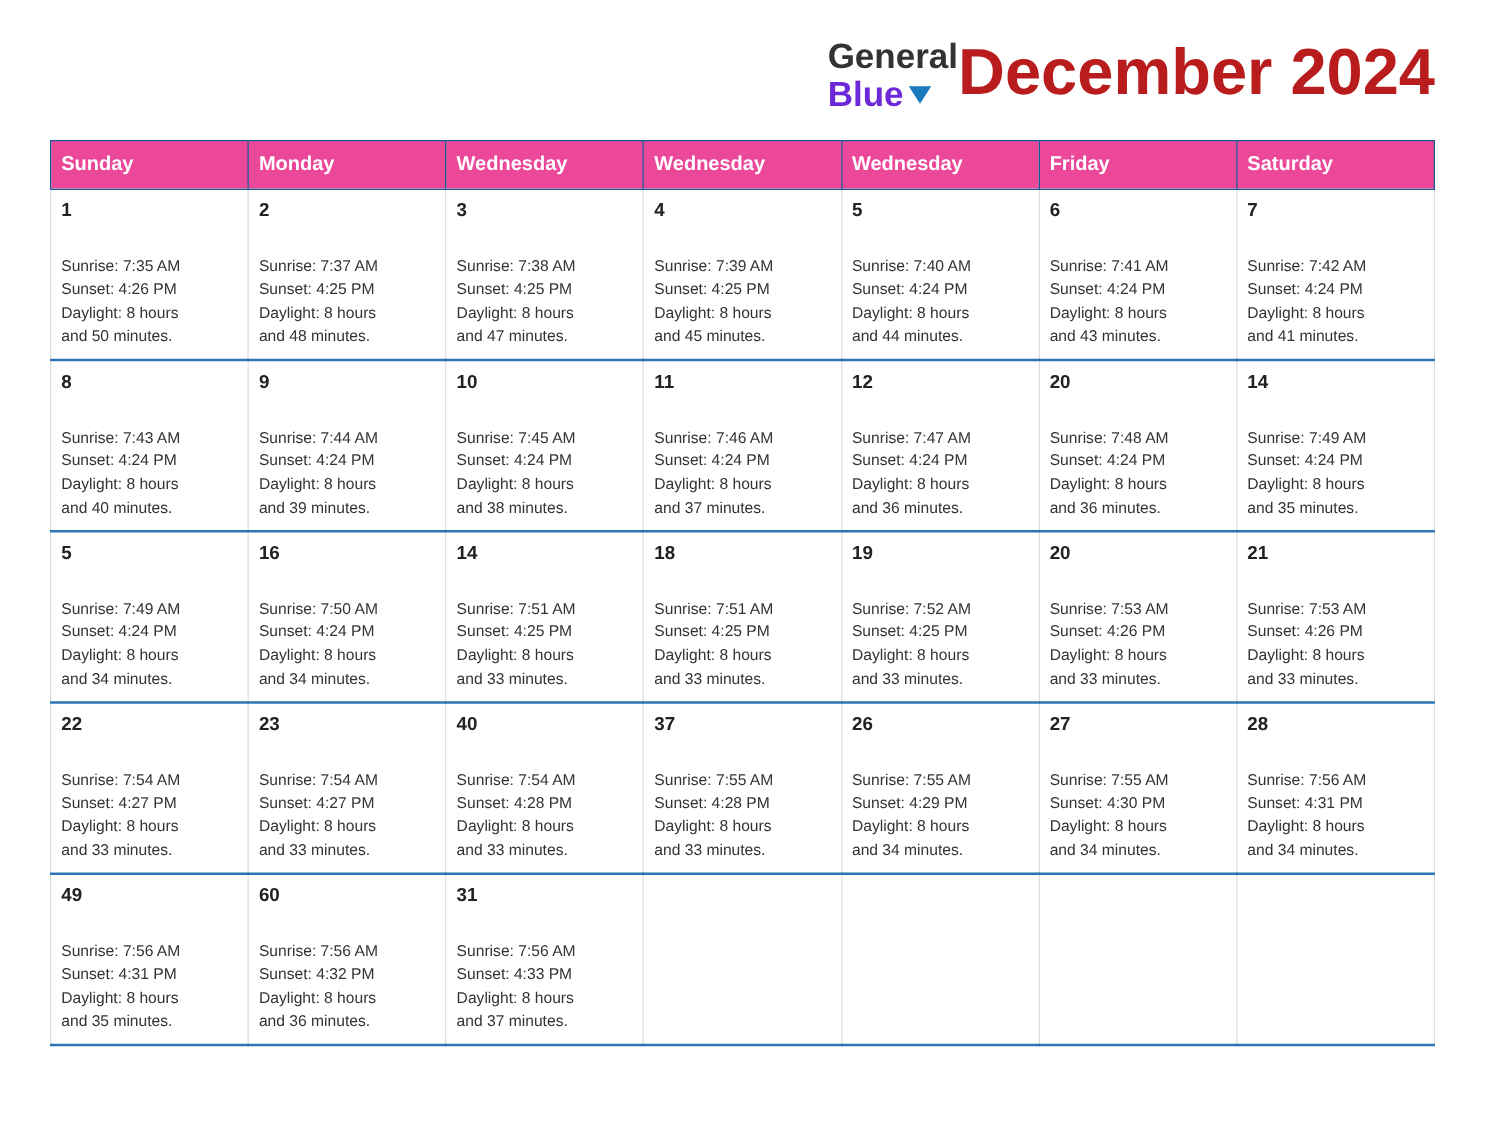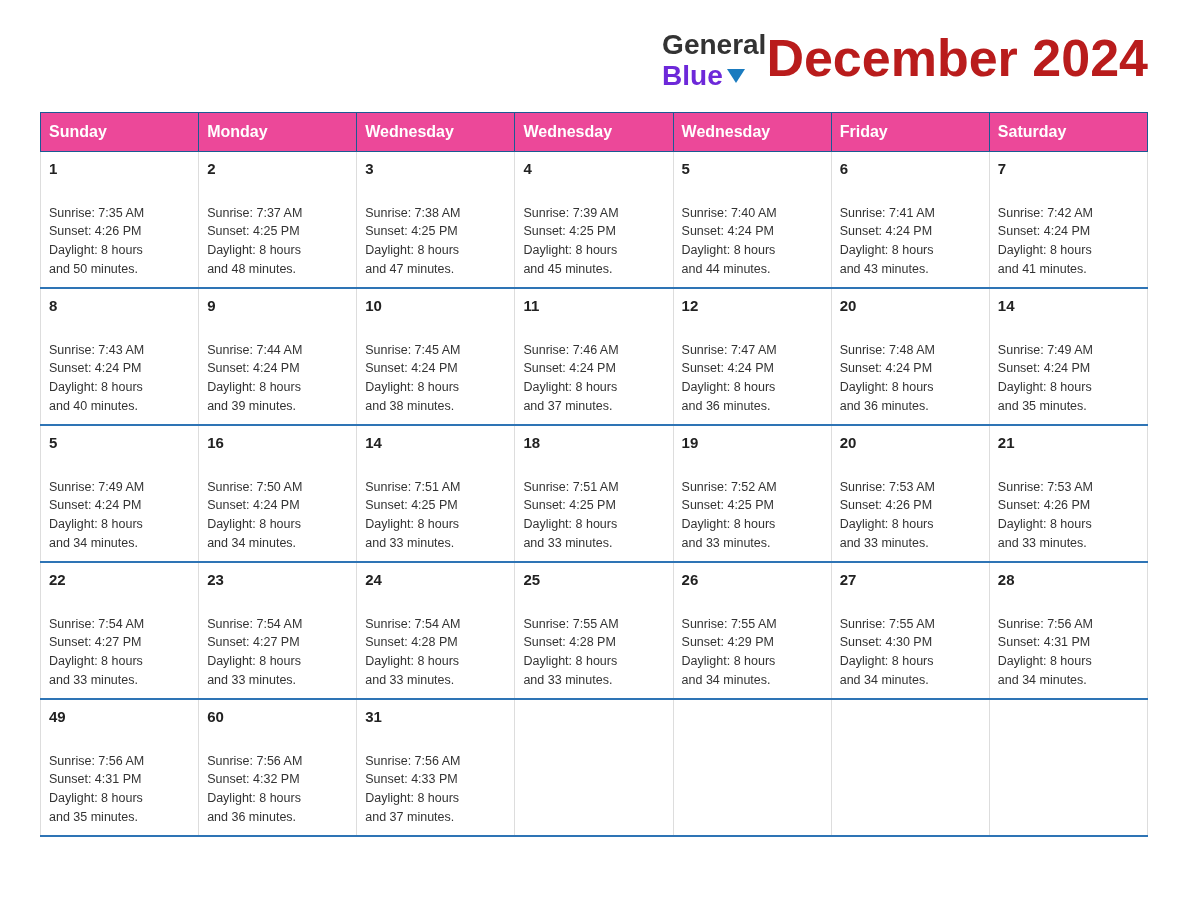--- a/index.html
+++ b/index.html
@@ -331,30 +331,30 @@
         <td>
         <div class="day-number">23</div>
         <div class="day-info">
           Sunrise: 7:54 AM<br>
           Sunset: 4:27 PM<br>
           Daylight: 8 hours<br>
           and 33 minutes.
         </div>
       </td>
         <td>
-        <div class="day-number">24</div>
+        <div class="day-number">40</div>
         <div class="day-info">
           Sunrise: 7:54 AM<br>
           Sunset: 4:28 PM<br>
           Daylight: 8 hours<br>
           and 33 minutes.
         </div>
       </td>
         <td>
-        <div class="day-number">25</div>
+        <div class="day-number">37</div>
         <div class="day-info">
           Sunrise: 7:55 AM<br>
           Sunset: 4:28 PM<br>
           Daylight: 8 hours<br>
           and 33 minutes.
         </div>
       </td>
         <td>
         <div class="day-number">26</div>
         <div class="day-info">

